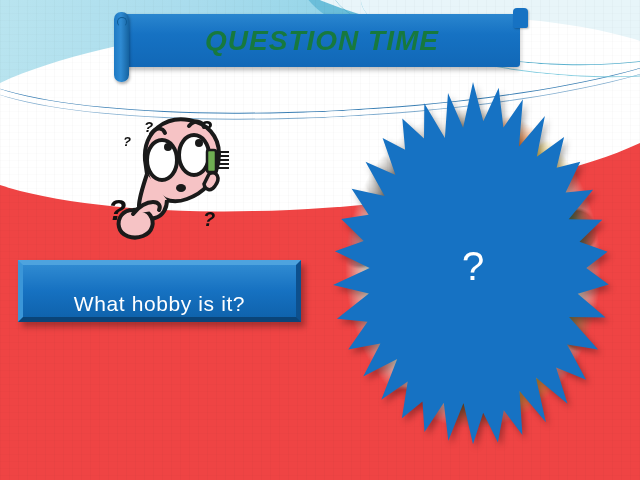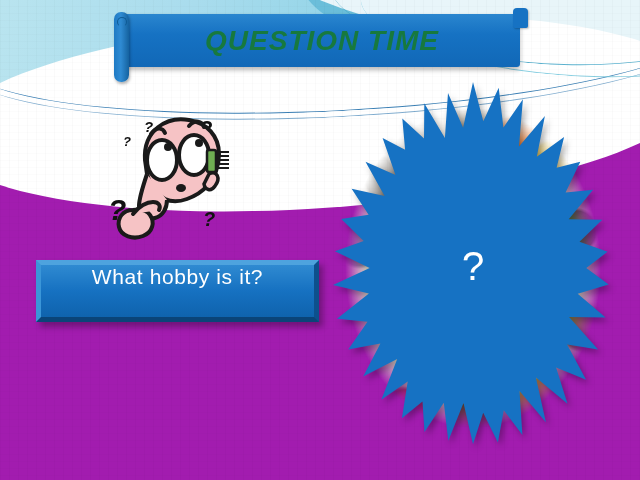--- a/index.html
+++ b/index.html
@@ -9,21 +9,21 @@
   body {
     width: 640px;
     height: 480px;
     overflow: hidden;
     font-family: "Liberation Sans", sans-serif;
   }
   #slide {
     position: relative;
     width: 640px;
     height: 480px;
-    background: #a21caf;
+    background: #ef4444;
     overflow: hidden;
   }
 
   
   .bg-texture {
     position: absolute;
     inset: 0;
     background-image:
       linear-gradient(90deg, rgba(0,0,0,0.018) 1px, transparent 1px),
       linear-gradient(0deg, rgba(0,0,0,0.012) 1px, transparent 1px);
@@ -127,31 +127,31 @@
   .thinker {
     position: absolute;
     left: 103px; top: 102px;
     width: 150px; height: 140px;
   }
   .thinker svg { display: block; }
 
   
   .qbox {
     position: absolute;
-    left: 36px; top: 260px;
+    left: 18px; top: 260px;
     width: 283px; height: 62px;
     background: linear-gradient(180deg, #2f8ad1 0%, #1671c1 50%, #0f63ad 100%);
     border-top: 5px solid #4ea3de;
     border-left: 5px solid #3b96d8;
     border-right: 5px solid #0d508d;
     border-bottom: 5px solid #0a4478;
     box-sizing: border-box;
     box-shadow: 4px 5px 6px rgba(0,0,0,0.30);
     display: flex;
-    align-items: flex-start;
+    align-items: flex-end;
     justify-content: center;
   }
   .qbox-text {
     color: #ffffff;
     font-size: 21px;
     line-height: 1.18;
     text-align: center;
     letter-spacing: .6px;
     padding: 0 6px;
   }

